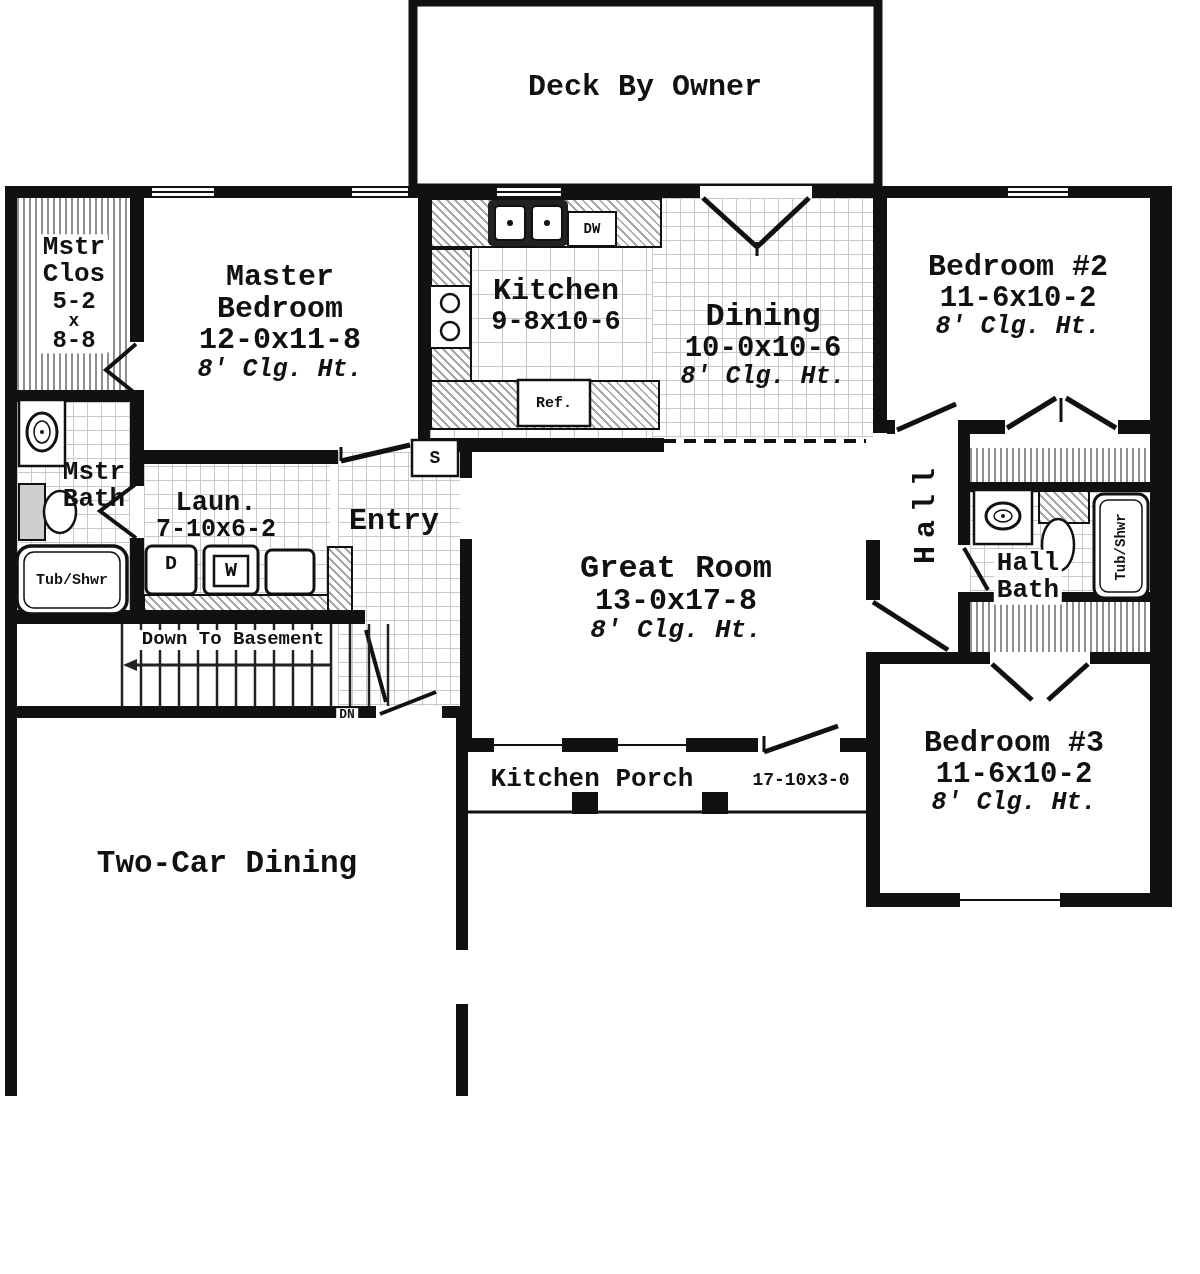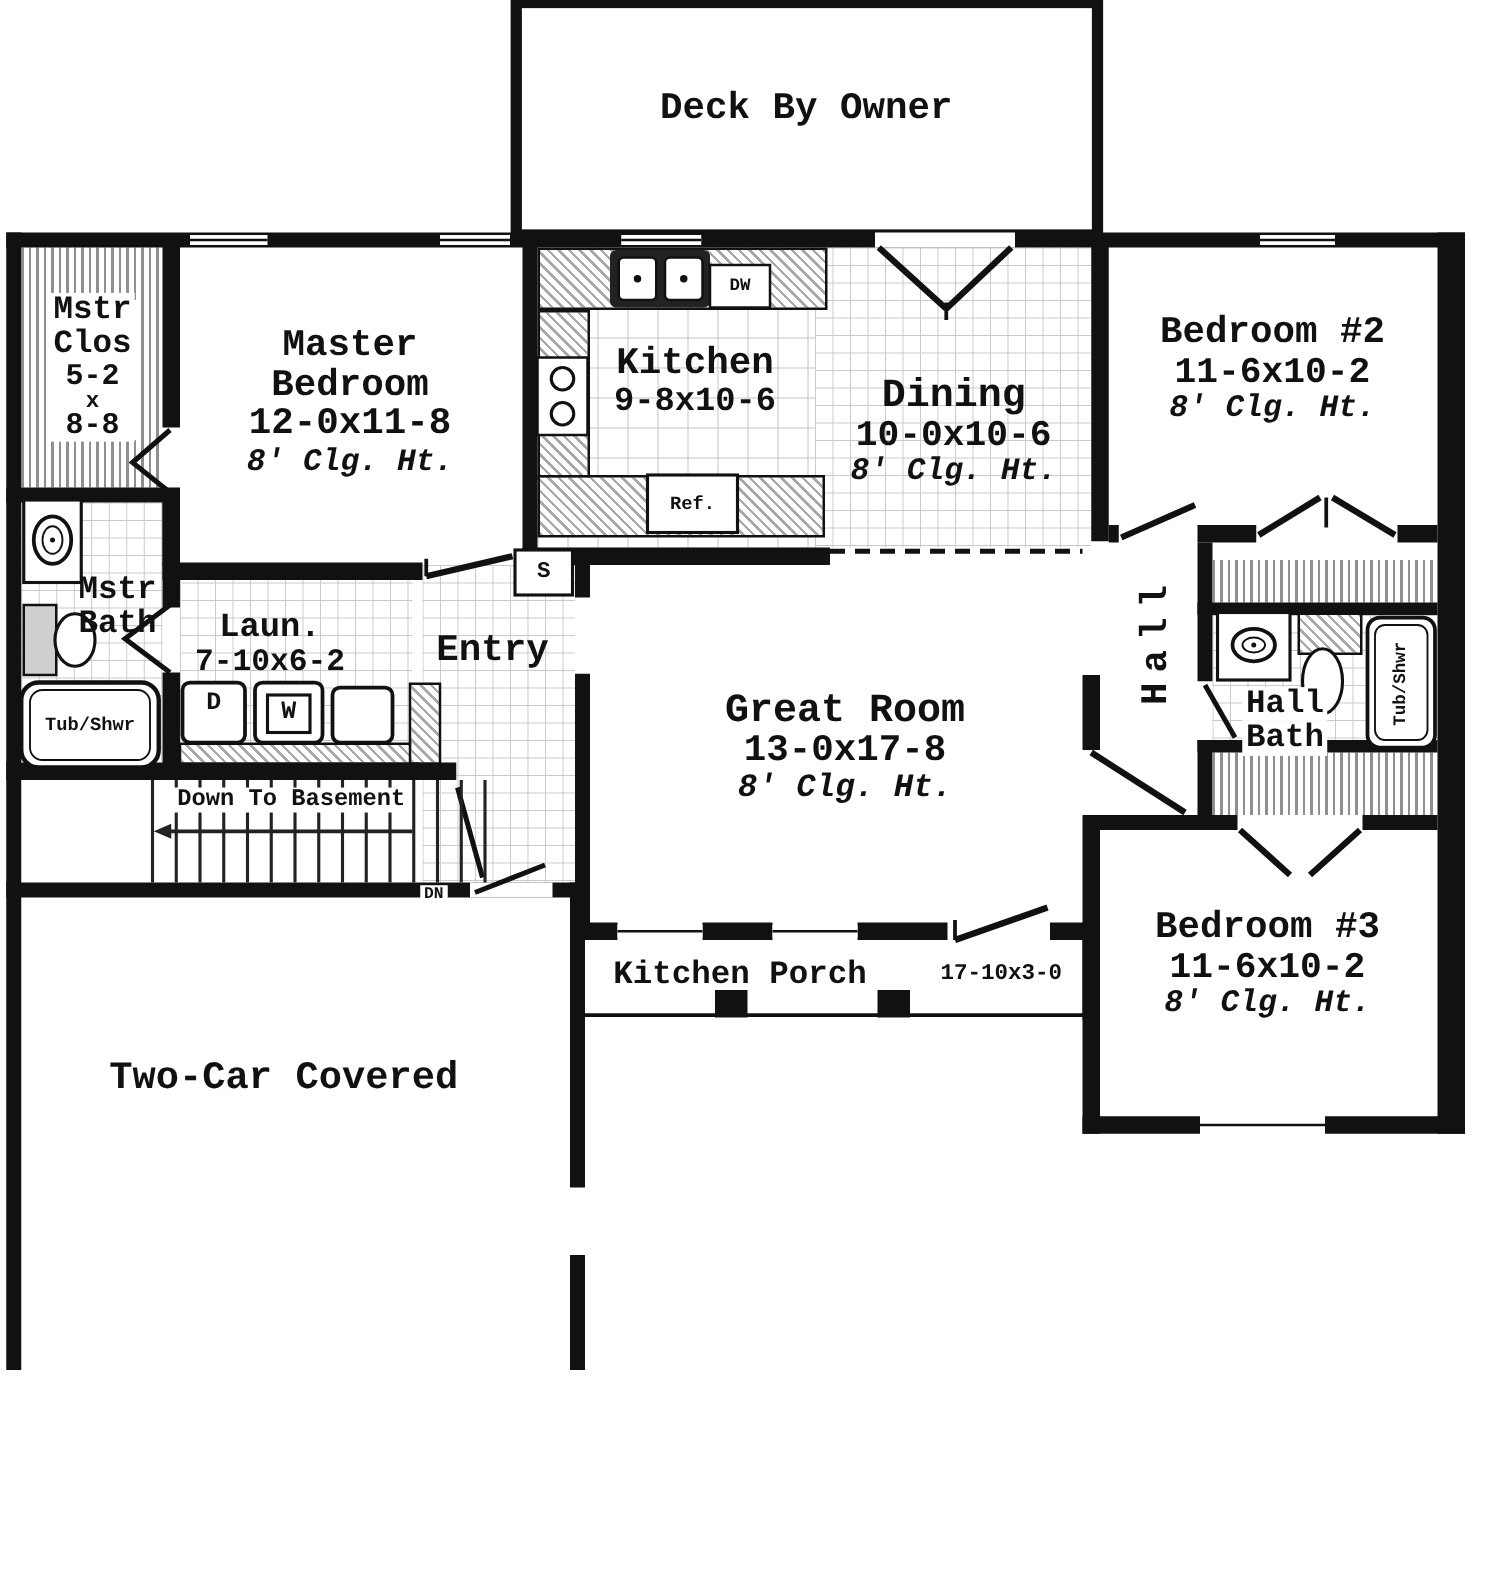--- a/index.html
+++ b/index.html
@@ -282,21 +282,21 @@
   <div class="label" style="left:1014px;top:772px;font-size:30px;">
     <div>Bedroom #3</div>
     <div style="font-size:29px;">11-6x10-2</div>
     <div class="it" style="font-size:25px;">8' Clg. Ht.</div>
   </div>
 
   <div class="label wbg" style="left:233px;top:640px;font-size:19px;">Down To Basement</div>
   <div class="label wbg" style="left:347px;top:667px;font-size:13px;margin-top:48px;">DN</div>
 
   <div class="label" style="left:227px;top:864px;font-size:31px;">
-    <div>Two-Car Covered</div>
+    <div>Two-Car Dining</div>
   </div>
 
   <div class="label" style="left:592px;top:780px;font-size:26px;">Kitchen Porch</div>
   <div class="label" style="left:801px;top:780px;font-size:18px;">17-10x3-0</div>
 
   <div class="wm" style="left:1120px;top:1243px;font-size:30px;color:#9aa2a8;">Realcomp</div>
 
 </div>
 
 </body></html>

